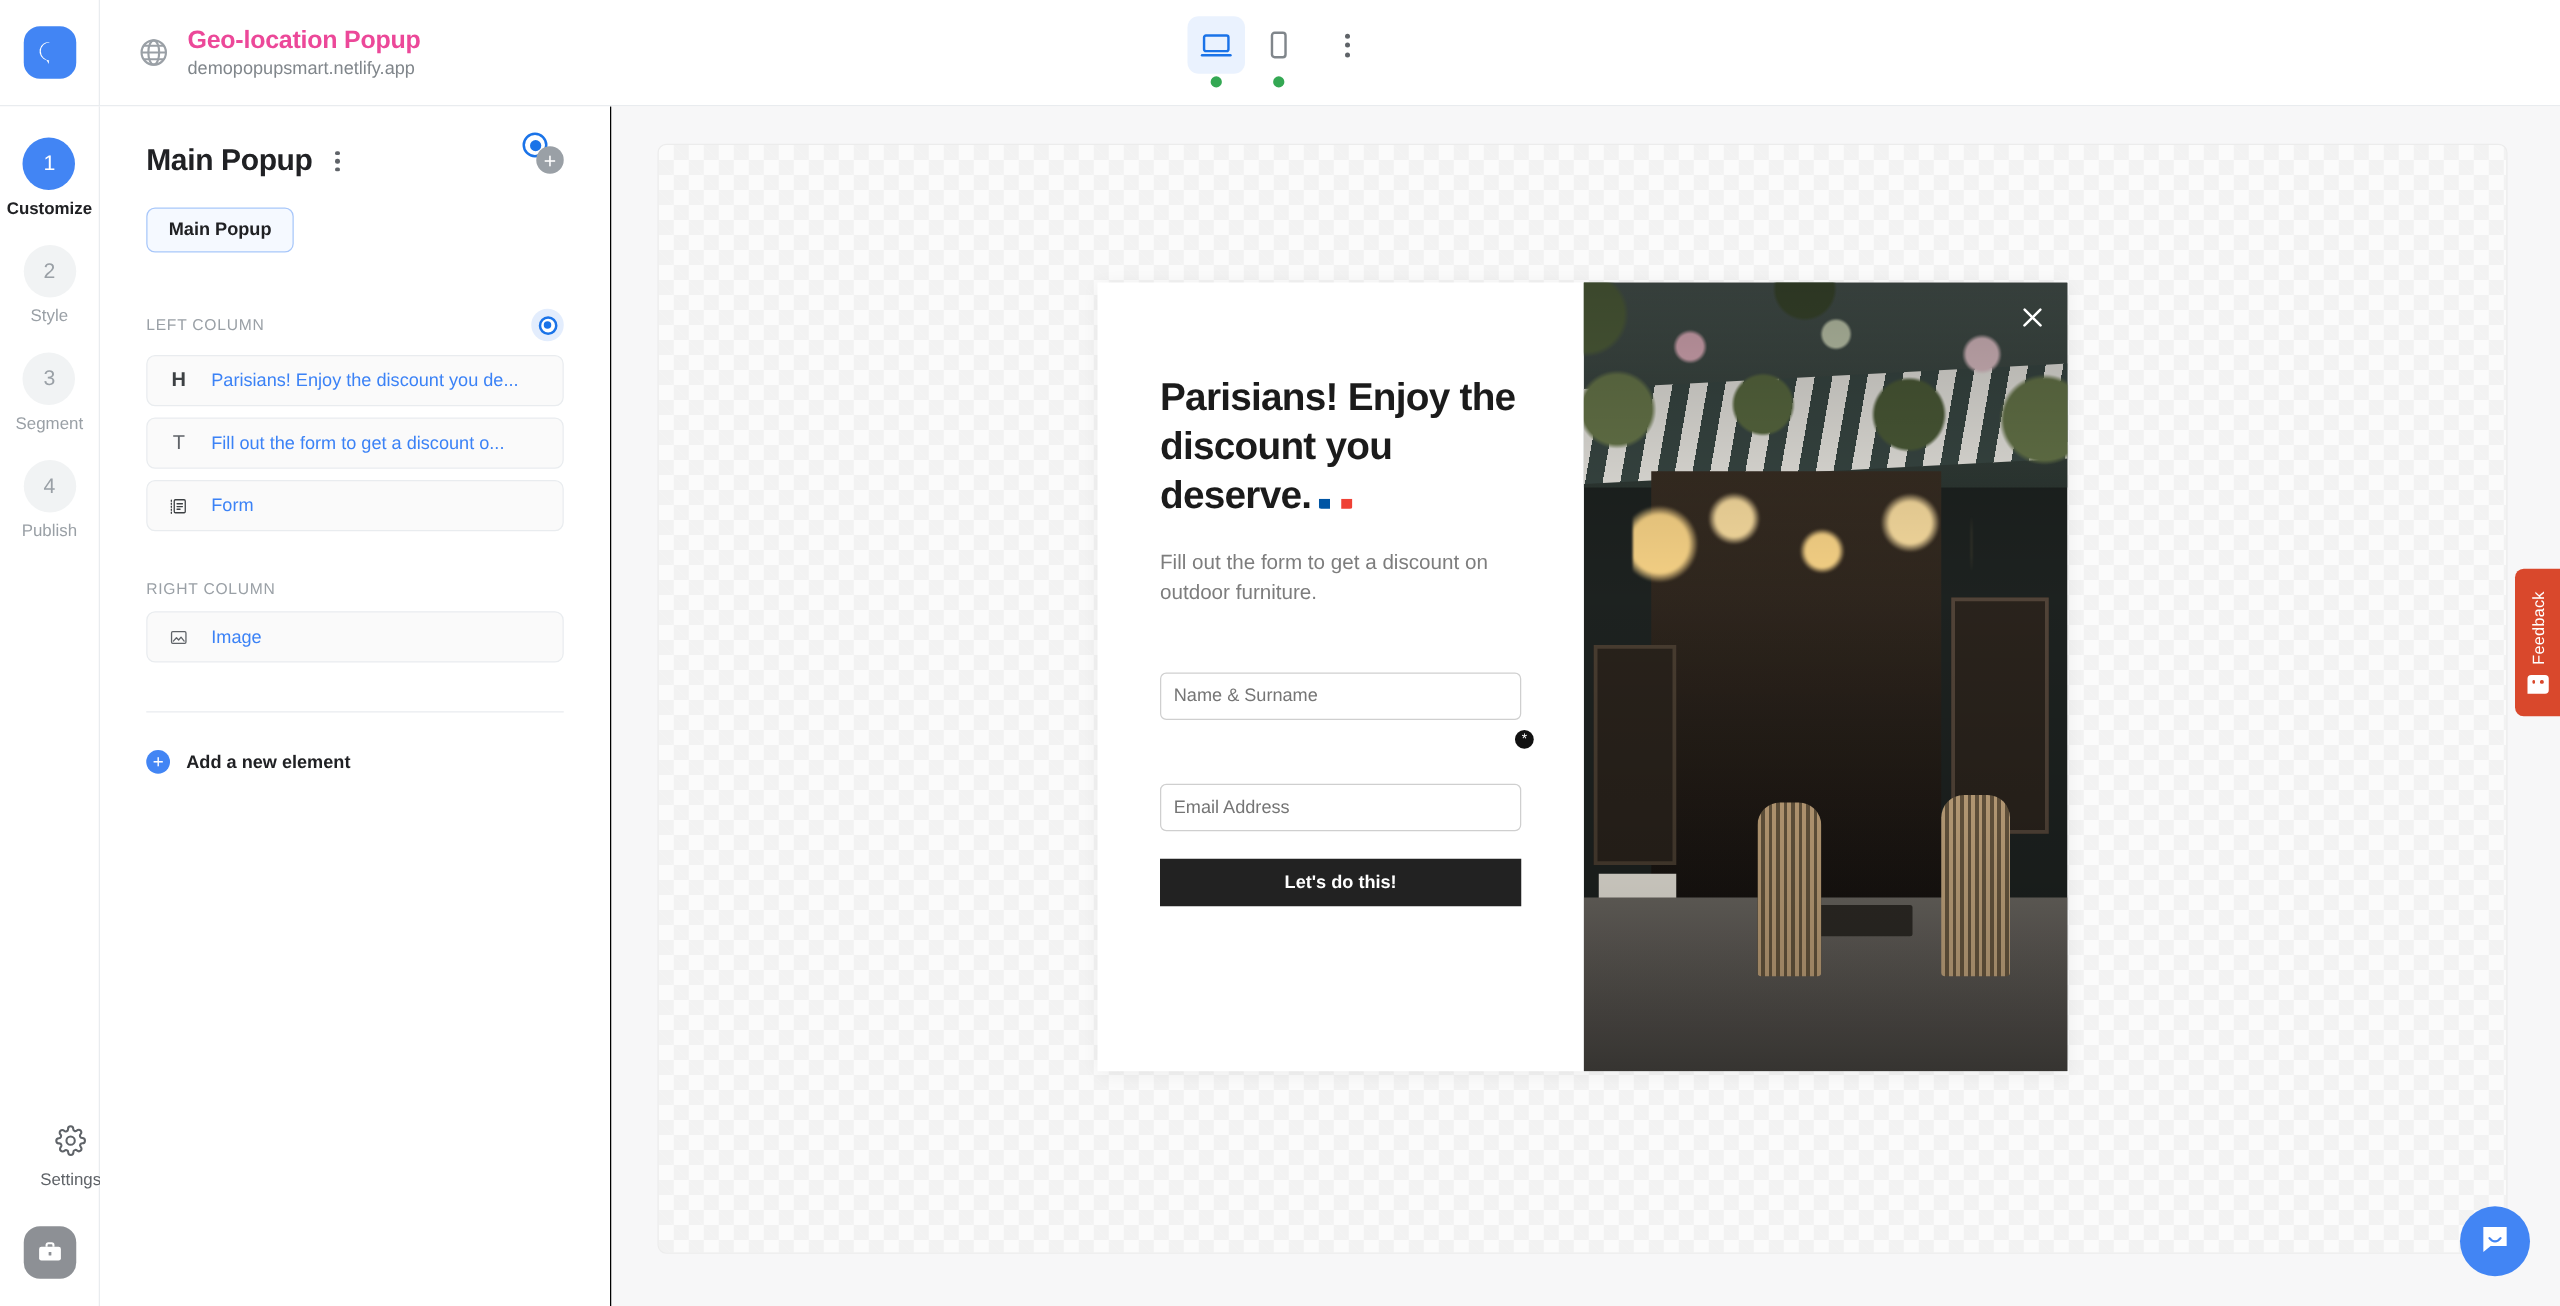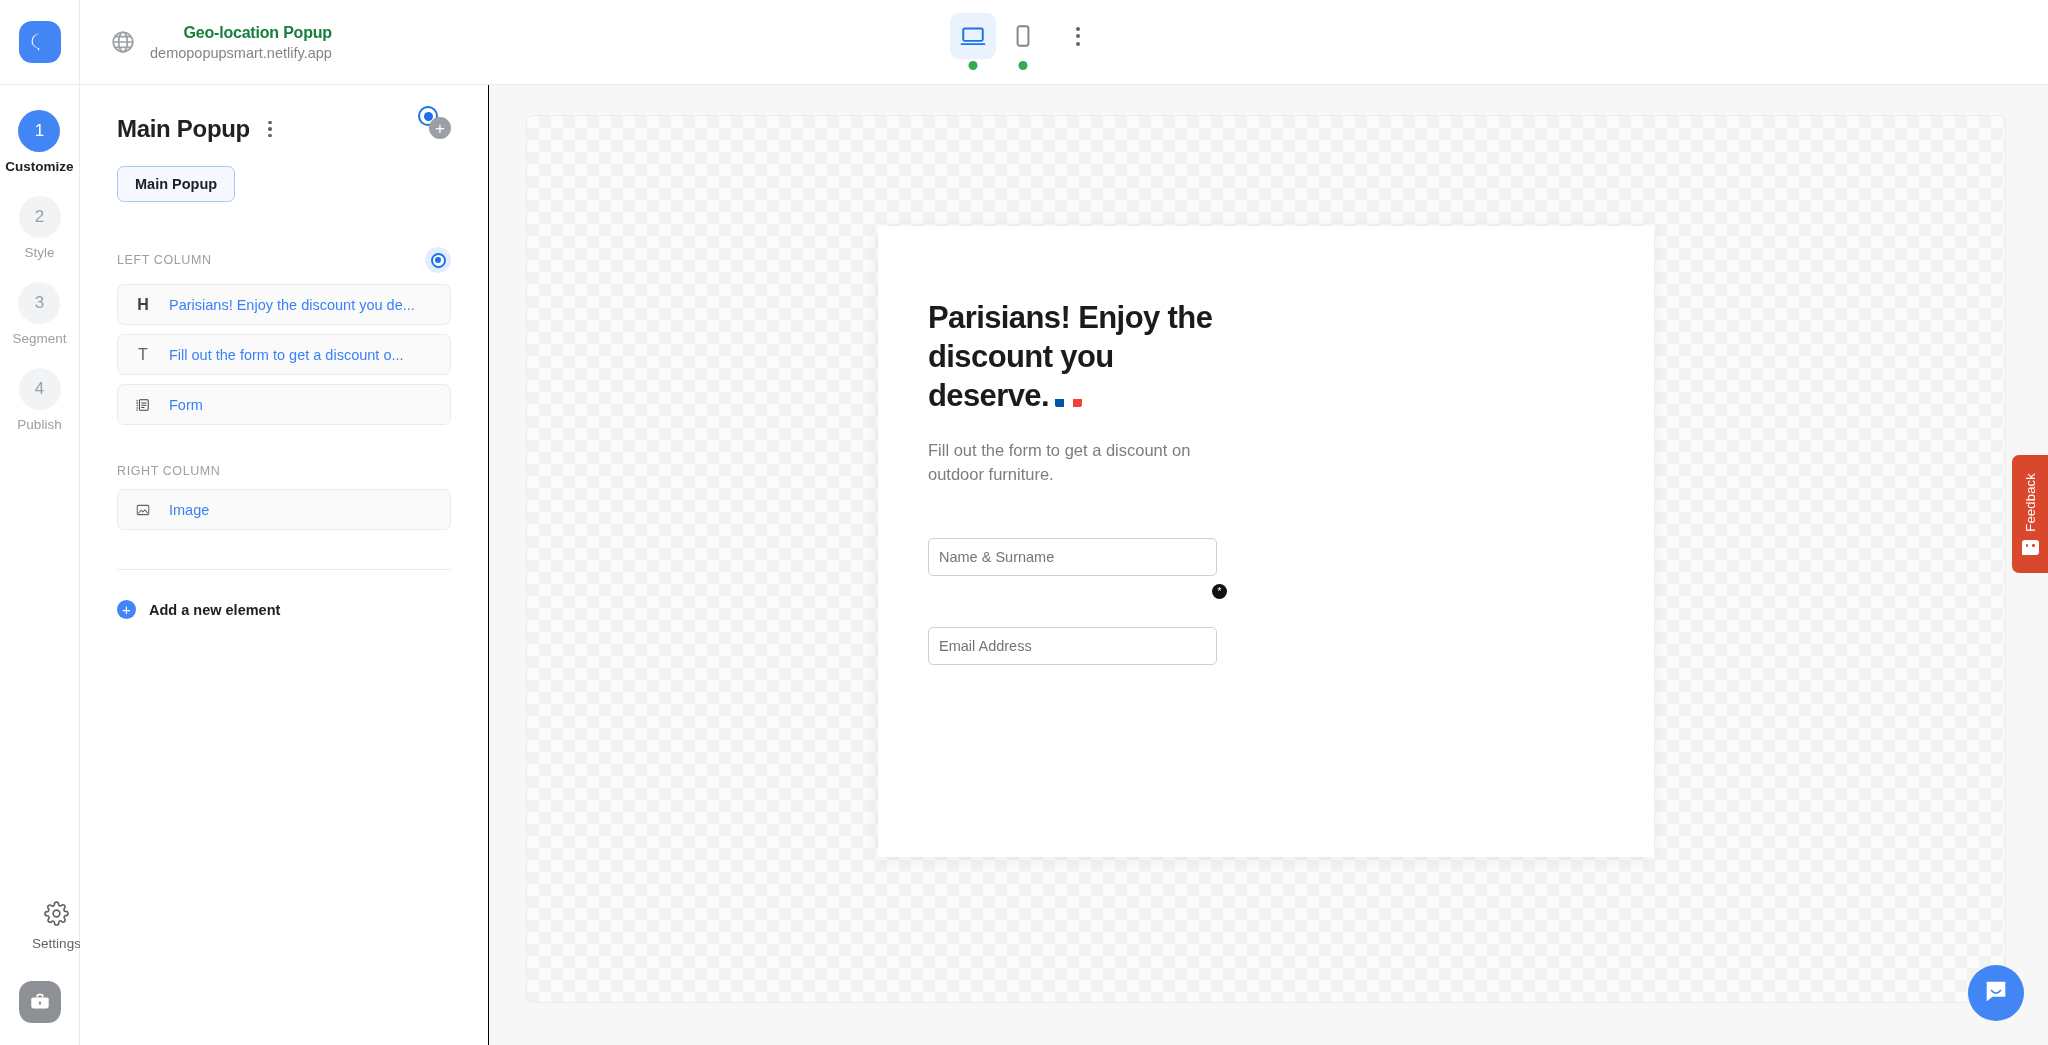--- a/index.html
+++ b/index.html
@@ -25,21 +25,21 @@
     border-right: 1px solid #e9ecef;
   }
   .brand-logo {
     width: 42px; height: 42px; border-radius: 13px;
     background: #4285f4;
     display: flex; align-items: center; justify-content: center;
   }
   .doc-info { display: flex; align-items: center; gap: 14px; margin-left: 30px; }
   .globe-icon { width: 26px; height: 26px; color: #9aa0a6; }
   .doc-text { display: flex; flex-direction: column; gap: 3px; }
-  .doc-title { font-size: 16px; font-weight: 700; color: #15803d; letter-spacing: -0.2px; text-align: right; }
+  .doc-title { font-size: 20px; font-weight: 700; color: #ec4899; letter-spacing: -0.2px; text-align: right; }
   .doc-url { font-size: 14.5px; color: #80868b; }
 
   .device-group {
     position: absolute; left: 50%; transform: translateX(-50%);
     display: flex; align-items: center; gap: 4px; top: 13px;
   }
   .device-btn {
     width: 46px; height: 46px; border-radius: 9px;
     display: flex; align-items: center; justify-content: center;
     position: relative; cursor: pointer; background: transparent;
@@ -176,21 +176,20 @@
     background-size: 24px 24px;
     background-position: 0 0, 12px 12px;
   }
 
   
   .popup {
     width: 776px; height: 631px; display: flex;
     background: #fff; position: relative;
     box-shadow: 0 2px 14px rgba(0,0,0,0.06);
     margin-top: -36px;
-    flex-direction: column;
   }
   .popup-left { width: 389px; padding: 72px 50px 0 50px; }
   .popup-h1 {
     font-size: 31px; line-height: 1.27; font-weight: 800; color: #1b1b1b;
     letter-spacing: -0.6px;
   }
   .flag { display: inline-block; width: 27px; height: 19px; vertical-align: -1px; margin-left: 6px; border-radius: 2px; overflow: hidden; }
   .popup-sub { margin-top: 22px; font-size: 16.5px; line-height: 1.5; color: #7d7d7d; }
   .popup-field {
     margin-top: 17px; width: 100%; height: 38px;
@@ -489,20 +488,21 @@
             <div class="field-wrap">
               <input class="popup-field" type="text" placeholder="Name &amp; Surname" style="">
             </div>
 
             <div class="field-wrap">
               <input class="popup-field" type="text" placeholder="Email Address" style="">
               <span class="req-badge">*</span>
             </div>
 
 
+            <button class="cta">Let's do this!</button>
           </div>
 
           <div class="popup-right">
             <div class="photo">
               <div class="ph-sky"></div>
               <div class="ph-awning"></div>
               <div class="ph-interior"></div>
               <div class="ph-lights"></div>
               <div class="ph-foliage-top"></div>
               <div class="ph-boardL"></div>

